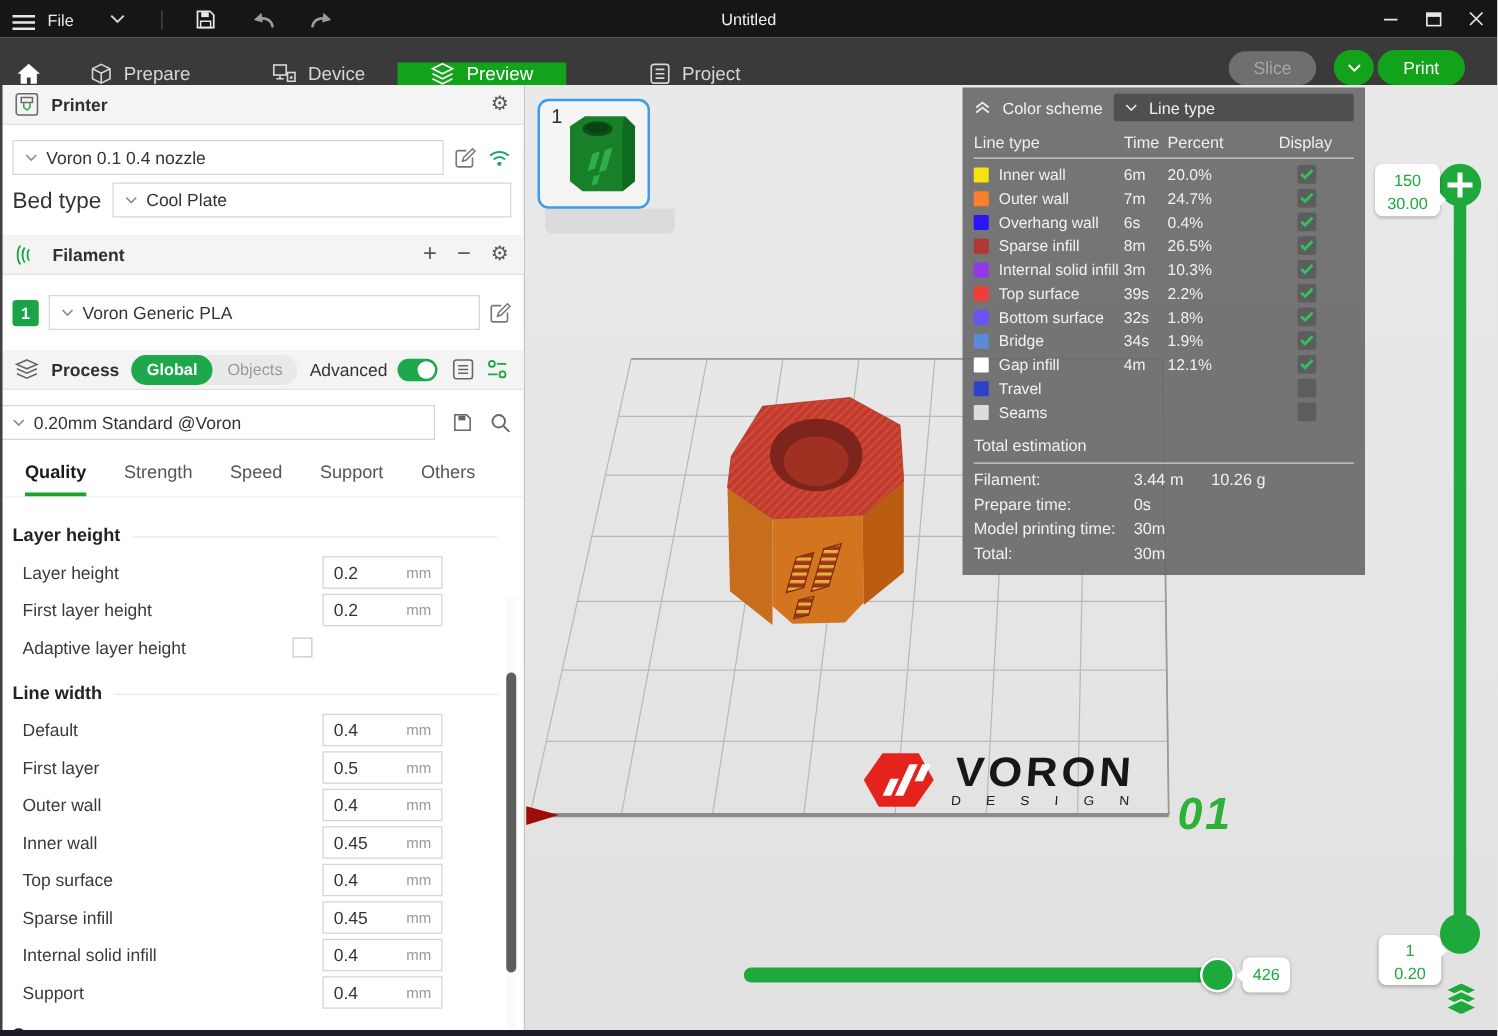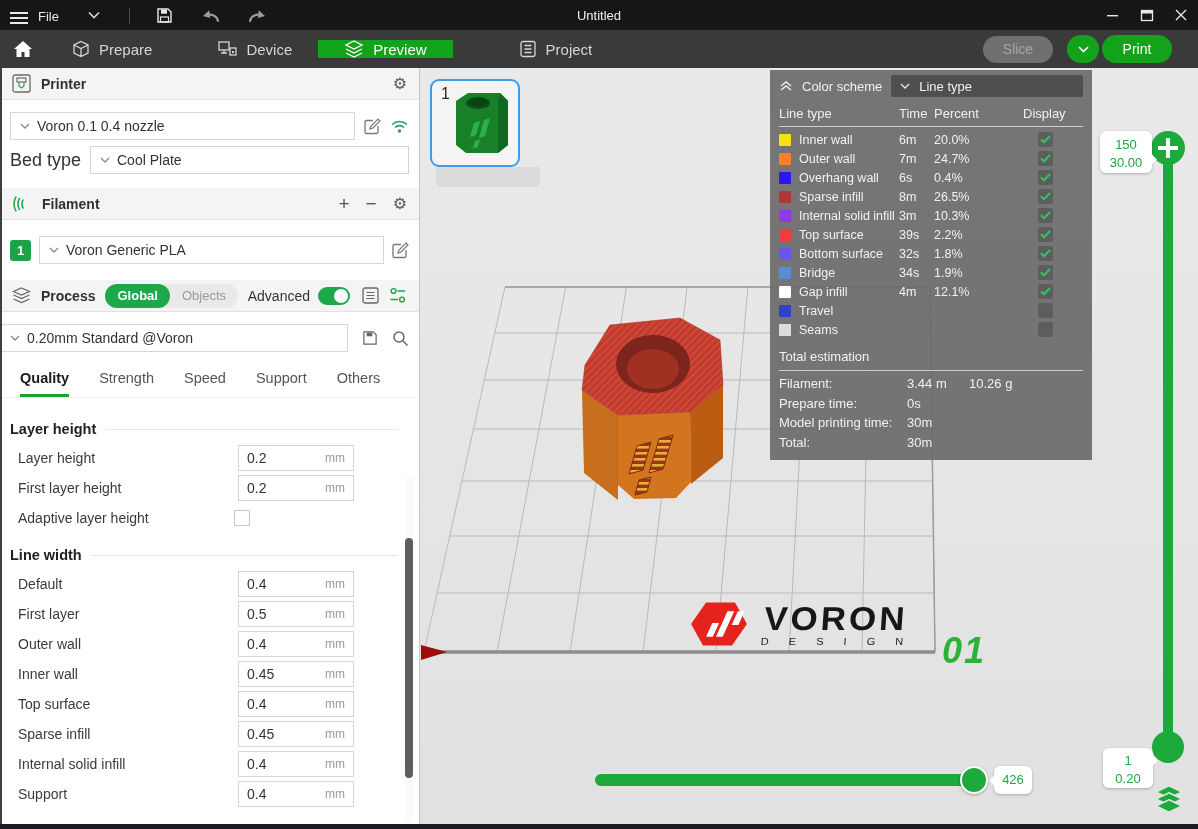--- a/index.html
+++ b/index.html
@@ -14,21 +14,21 @@
   .hamburger span { display:block; height:2px; background:#E8E8E8; }
   .tb-file { font-size:13px; }
   .tb-chev { margin-left:14px; }
   .tb-sep { width:1px; height:16px; background:#4A4A4A; margin:0 14px; }
   .tb-ico { width:22px; height:18px; display:flex; align-items:center; justify-content:center; }
   .tb-title { position:absolute; left:0; right:0; text-align:center; font-size:13px; color:#F0F0F0; pointer-events:none; }
   .tb-right { margin-left:auto; display:flex; align-items:center; }
   .winbtn { width:34px; height:30px; display:flex; align-items:center; justify-content:center; color:#E8E8E8; }
 
   
-  .navbar { position:absolute; left:0; top:30px; width:1198px; height:38px; background:#3A3A3A; display:flex; align-items:center; z-index:49; }
+  .navbar { position:absolute; left:0; top:30px; width:1198px; height:38px; background:#3A3A3A; display:flex; align-items:flex-end; z-index:49; }
   .nav-home { width:46px; display:flex; align-items:center; justify-content:center; }
   .navtab { display:flex; align-items:center; justify-content:center; gap:9px; padding:0 26px; color:#D6D6D6; font-size:15px; }
   .navtab.active { background:#12A31B; color:#FFFFFF; }
   .nav-actions { margin-left:auto; display:flex; align-items:center; gap:14px; padding-right:26px; }
   .slice-btn { width:70px; height:27px; border-radius:14px; background:#6F6F6F; color:#A6A6A6; font-size:14px; display:flex; align-items:center; justify-content:center; }
   .print-group { display:flex; align-items:center; gap:3px; }
   .print-chev { width:32px; height:28px; border-radius:14px; background:#12A31B; display:flex; align-items:center; justify-content:center; }
   .print-btn { width:70px; height:28px; border-radius:14px; background:#12A31B; color:#fff; font-size:14px; display:flex; align-items:center; justify-content:center; }
 
   
@@ -55,21 +55,21 @@
   .switch::after { content:""; position:absolute; right:2px; top:2px; width:14px; height:14px; border-radius:50%; background:#fff; }
   .preset-row { padding:12px 10px 10px 0; display:flex; align-items:center; gap:14px; }
   .ptabs { display:flex; gap:30px; padding:8px 0 0 20px; border-bottom:1px solid #F0F0F0; }
   .ptab { font-size:14.5px; color:#555; padding-bottom:8px; border-bottom:3px solid transparent; }
   .ptab.active { color:#1A1A1A; font-weight:700; border-bottom-color:#18A52B; }
   .params { position:absolute; left:0; top:337px; width:404px; bottom:0; overflow:hidden; padding-top:8px; }
   .group-title { display:flex; align-items:center; gap:10px; font-size:14.5px; font-weight:700; color:#222; padding:8px 0 6px 10px; }
   .group-title::after { content:""; flex:1; height:1px; background:#E8E8E8; margin-right:6px; }
   .prow { display:flex; align-items:center; height:30px; padding-left:18px; padding-right:50px; }
   .plabel { flex:1; font-size:14px; color:#3A3A3A; }
-  .pinput { position:relative; width:116px; height:26px; border:1px solid #D4D4D4; display:flex; align-items:center; padding:0 8px; }
+  .pinput { position:relative; width:96px; height:26px; border:1px solid #D4D4D4; display:flex; align-items:center; padding:0 8px; }
   .pinput input { border:none; outline:none; width:70px; font-size:14px; color:#333; font-family:"Liberation Sans",sans-serif; background:transparent; }
   .unit { position:absolute; right:8px; font-size:12px; color:#999; }
   .pcheck { width:16px; height:16px; border:1px solid #C9C9C9; background:#fff; margin-right:104px; }
   .scrollbar { position:absolute; right:6px; top:410px; width:8px; bottom:6px; background:#FAFAFA; z-index:11; }
   .scrollthumb { position:absolute; left:0; top:60px; width:8px; height:240px; background:#5E5E5E; border-radius:4px; }
   .thumb { position:absolute; left:430px; top:79px; width:90px; height:88px; background:#F4F4F4; border:2px solid #3D9BE9; border-radius:9px; z-index:8; }
   .thumb-num { position:absolute; left:9px; top:4px; font-size:16px; color:#2B2B2B; }
   .thumb-shadow { position:absolute; left:436px; top:167px; width:104px; height:20px; background:#DBDBDB; border-radius:0 0 6px 6px; z-index:7; }
   .gridsvg { position:absolute; left:0; top:0; z-index:1; }
   .modelsvg { position:absolute; left:575px; top:308px; z-index:3; }

